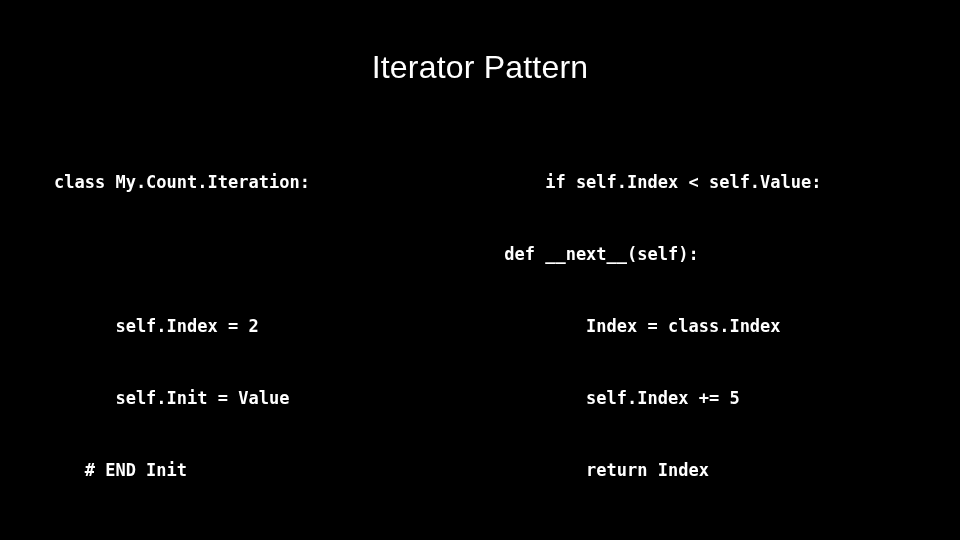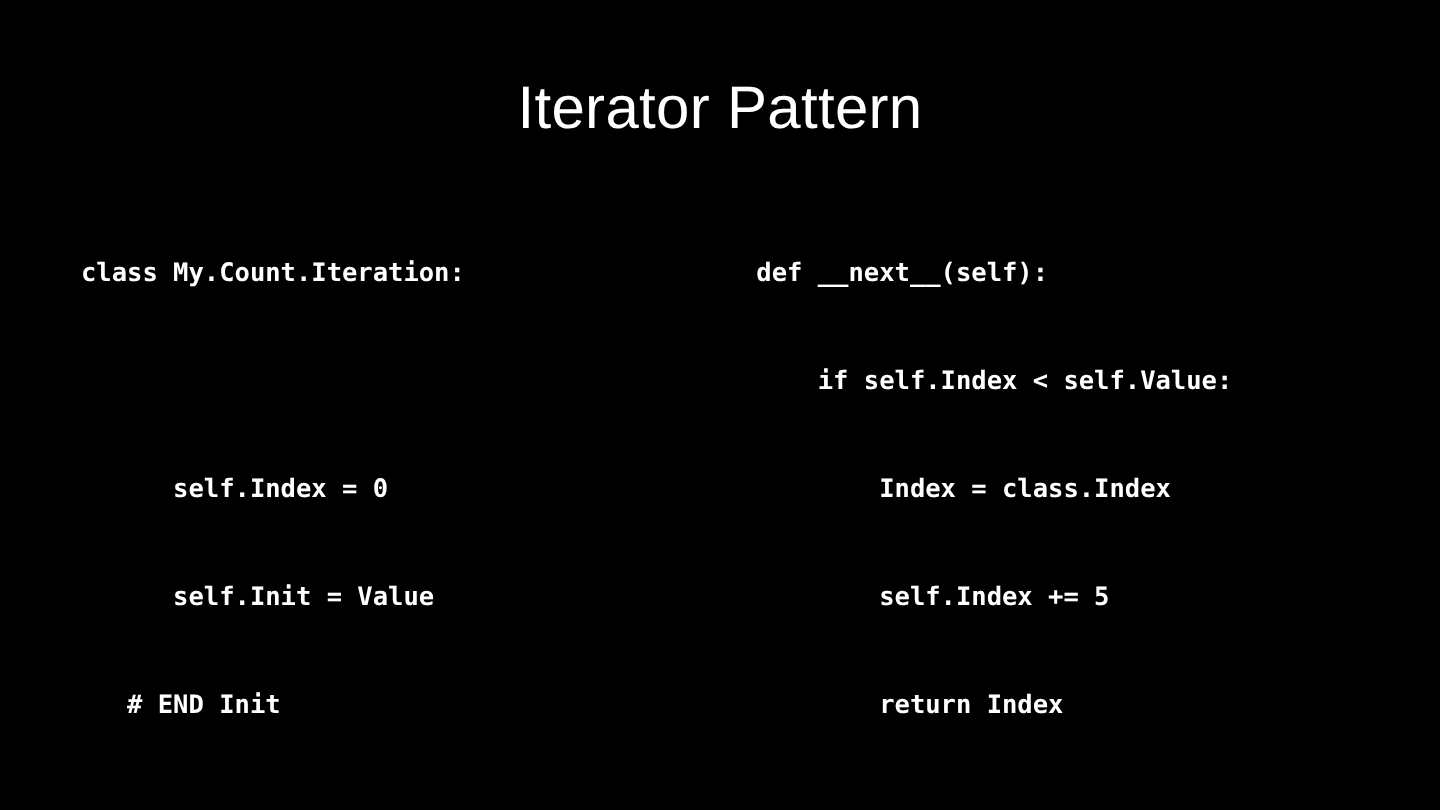--- a/index.html
+++ b/index.html
@@ -20,21 +20,21 @@
     background: #000000;
   }
   .slide-title {
     position: absolute;
     top: 48px;
     left: 0;
     width: 960px;
     text-align: center;
     color: #ffffff;
     font-family: "Liberation Sans", sans-serif;
-    font-size: 40px;
+    font-size: 32px;
     font-weight: normal;
     letter-spacing: 0.2px;
     line-height: 1.2;
   }
   .code-col {
     position: absolute;
     color: #ffffff;
     font-family: "DejaVu Sans Mono", monospace;
     font-size: 17px;
     line-height: 24px;
@@ -58,34 +58,34 @@
 </head>
 <body>
 
 <div class="slide">
 
   <div class="slide-title">Iterator Pattern</div>
 
   <div class="code-col code-left">
     <div class="code-line">class My.Count.Iteration:</div>
     <div class="code-line"></div>
-    <div class="code-line">      self.Index = 0</div>
+    <div class="code-line">      self.Index = 2</div>
     <div class="code-line">      self.Init = Value</div>
     <div class="code-line">   # END Init</div>
     
     
     
     
     
     
   </div>
 
   <div class="code-col code-right">
+    <div class="code-line">     if self.Index &lt; self.Value:</div>
     <div class="code-line"> def __next__(self):</div>
-    <div class="code-line">     if self.Index &lt; self.Value:</div>
     <div class="code-line">         Index = class.Index</div>
     <div class="code-line">         self.Index += 5</div>
     <div class="code-line">         return Index</div>
     
     
     
     
     
     
   </div>

